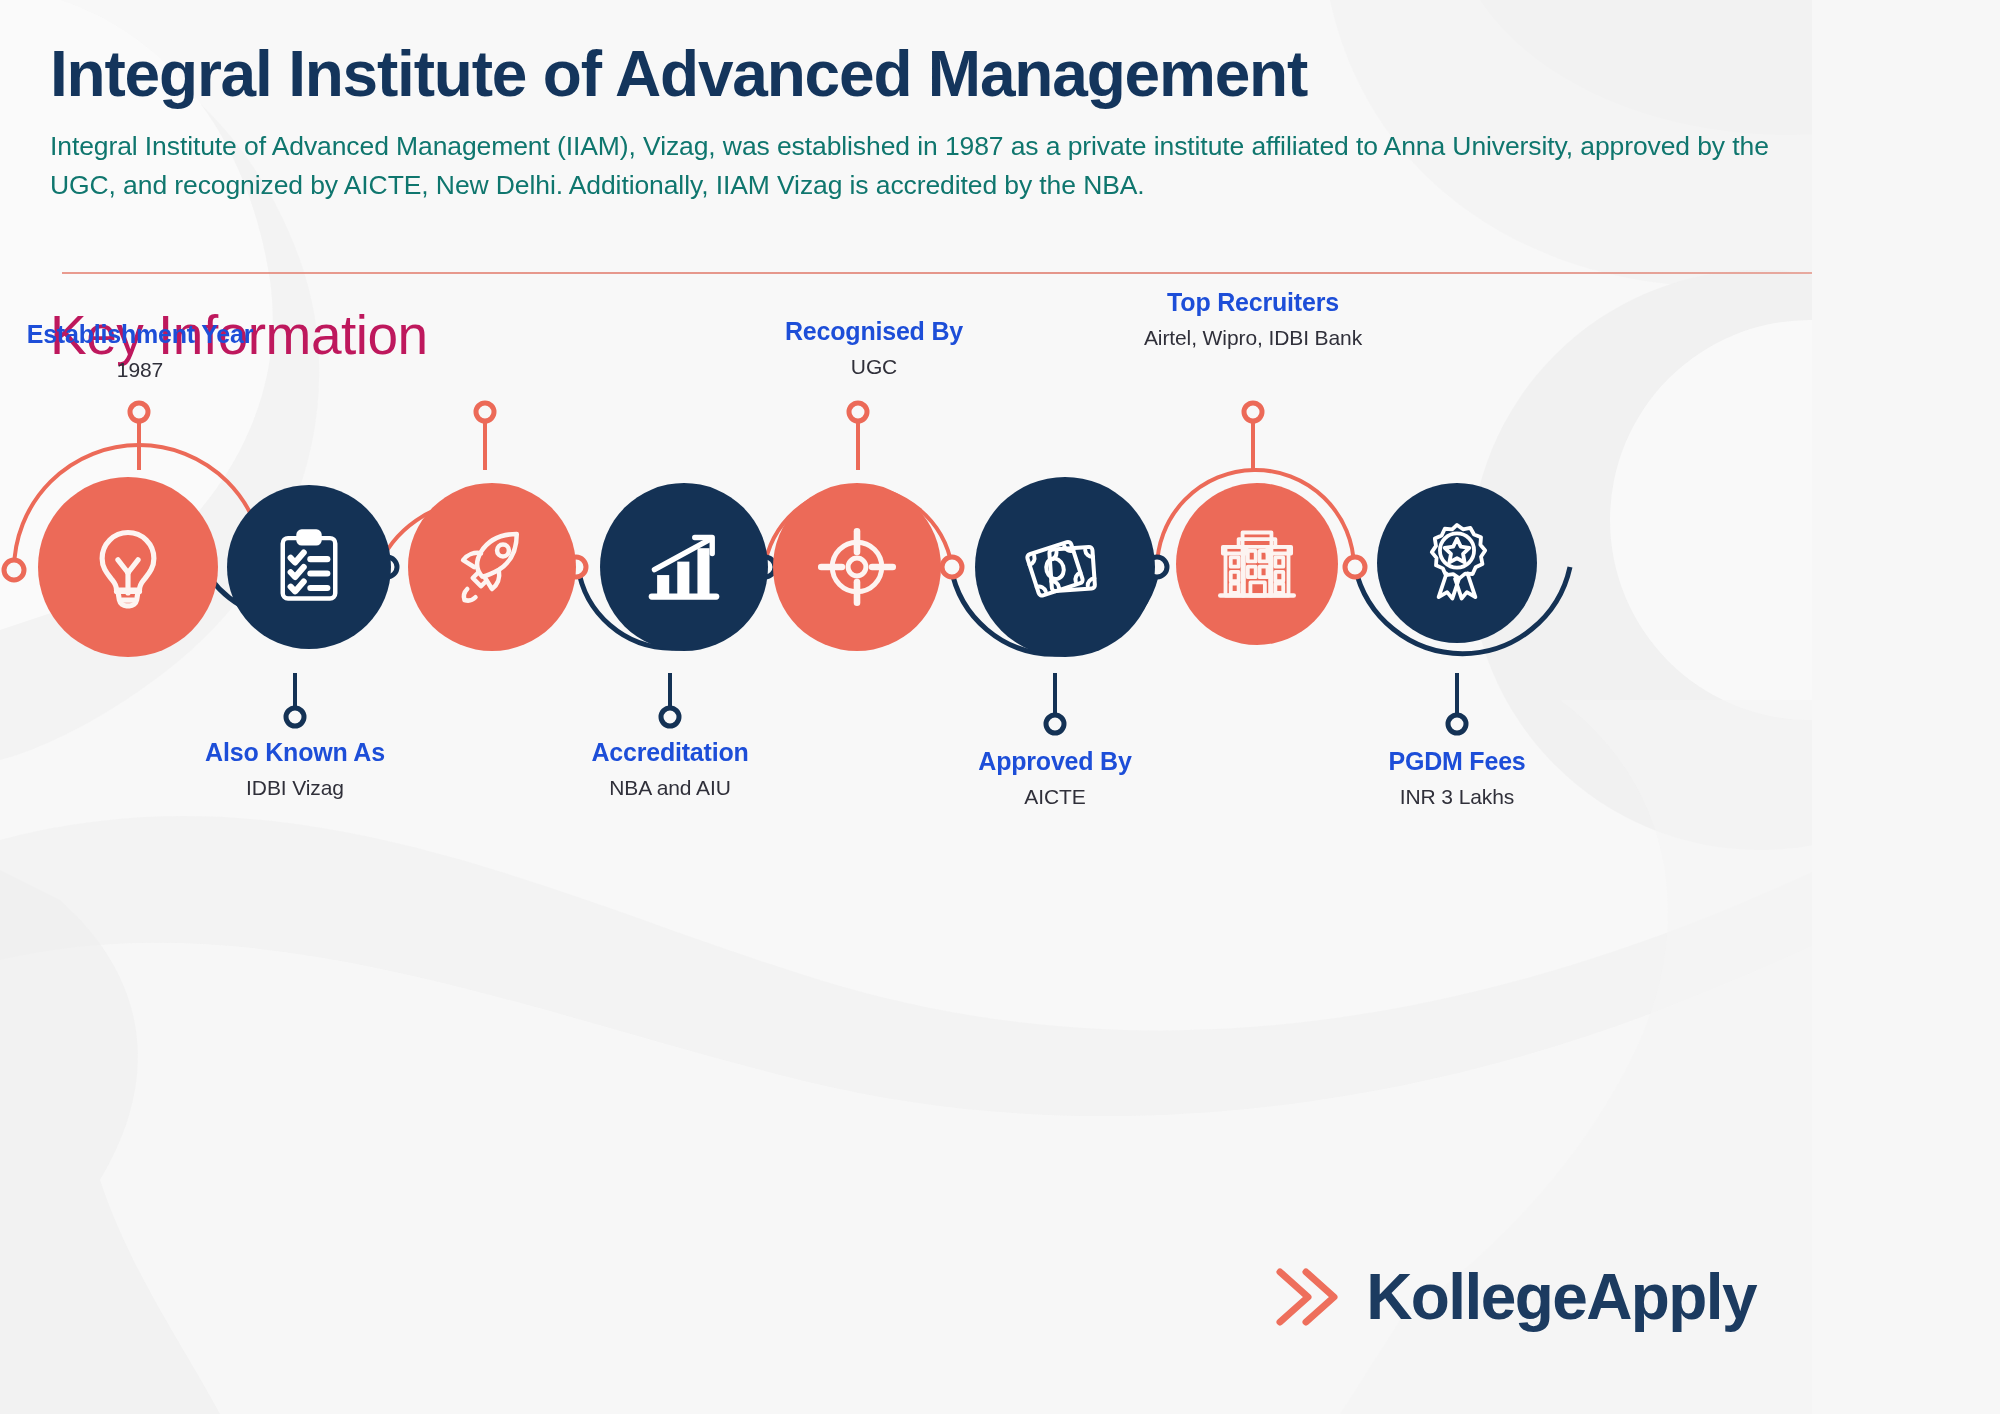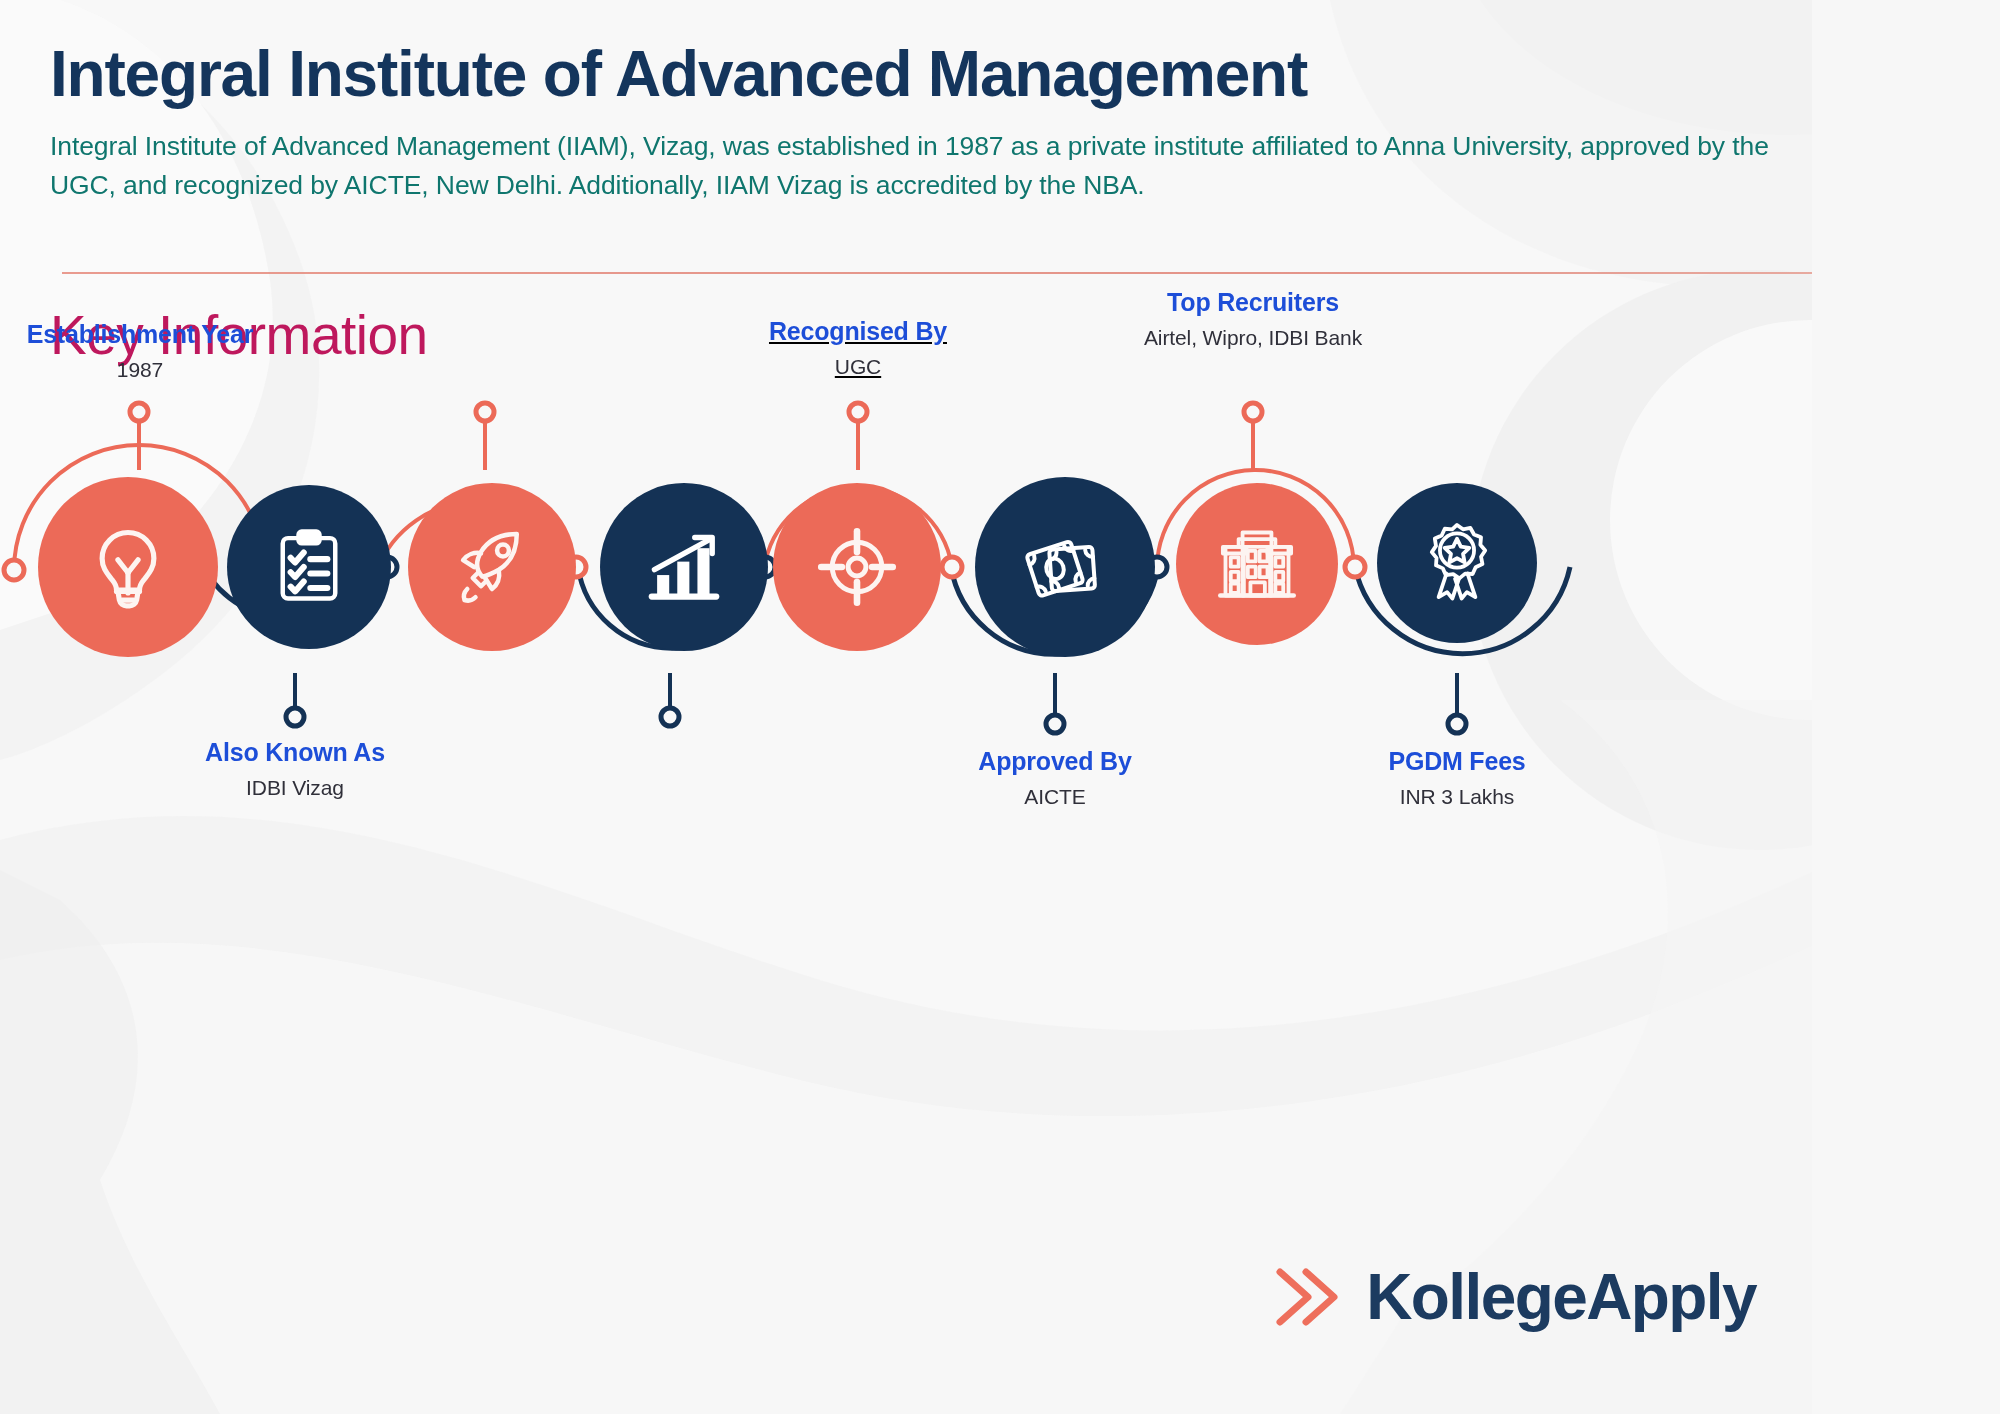--- a/index.html
+++ b/index.html
@@ -252,35 +252,39 @@
     <div class="node-circle navy" style="left:1965px; top:88px; width:160px; height:160px; overflow:hidden;">
       
     </div>
 
     <div class="lbl" style="left:0px; top:-75px; width:280px;">
       <div class="lbl-title">Establishment Year</div>
       <div class="lbl-value">1987</div>
     </div>
 
 
-    <div class="lbl" style="left:718px; top:-78px; width:280px;text-decoration:underline;">
+    <div class="lbl" style="left:734px; top:-78px; width:280px;">
       <div class="lbl-title">Recognised By</div>
       <div class="lbl-value">UGC</div>
     </div>
 
     <div class="lbl" style="left:1113px; top:-107px; width:280px;">
       <div class="lbl-title">Top Recruiters</div>
       <div class="lbl-value">Airtel, Wipro, IDBI Bank</div>
     </div>
 
     <div class="lbl" style="left:155px; top:343px; width:280px;">
       <div class="lbl-title">Also Known As</div>
       <div class="lbl-value">IDBI Vizag</div>
     </div>
 
+    <div class="lbl" style="left:530px; top:343px; width:280px;">
+      <div class="lbl-title">Accreditation</div>
+      <div class="lbl-value">NBA and AIU</div>
+    </div>
 
     <div class="lbl" style="left:915px; top:352px; width:280px;">
       <div class="lbl-title">Approved By</div>
       <div class="lbl-value">AICTE</div>
     </div>
 
     <div class="lbl" style="left:1317px; top:352px; width:280px;">
       <div class="lbl-title">PGDM Fees</div>
       <div class="lbl-value">INR 3 Lakhs</div>
     </div>

